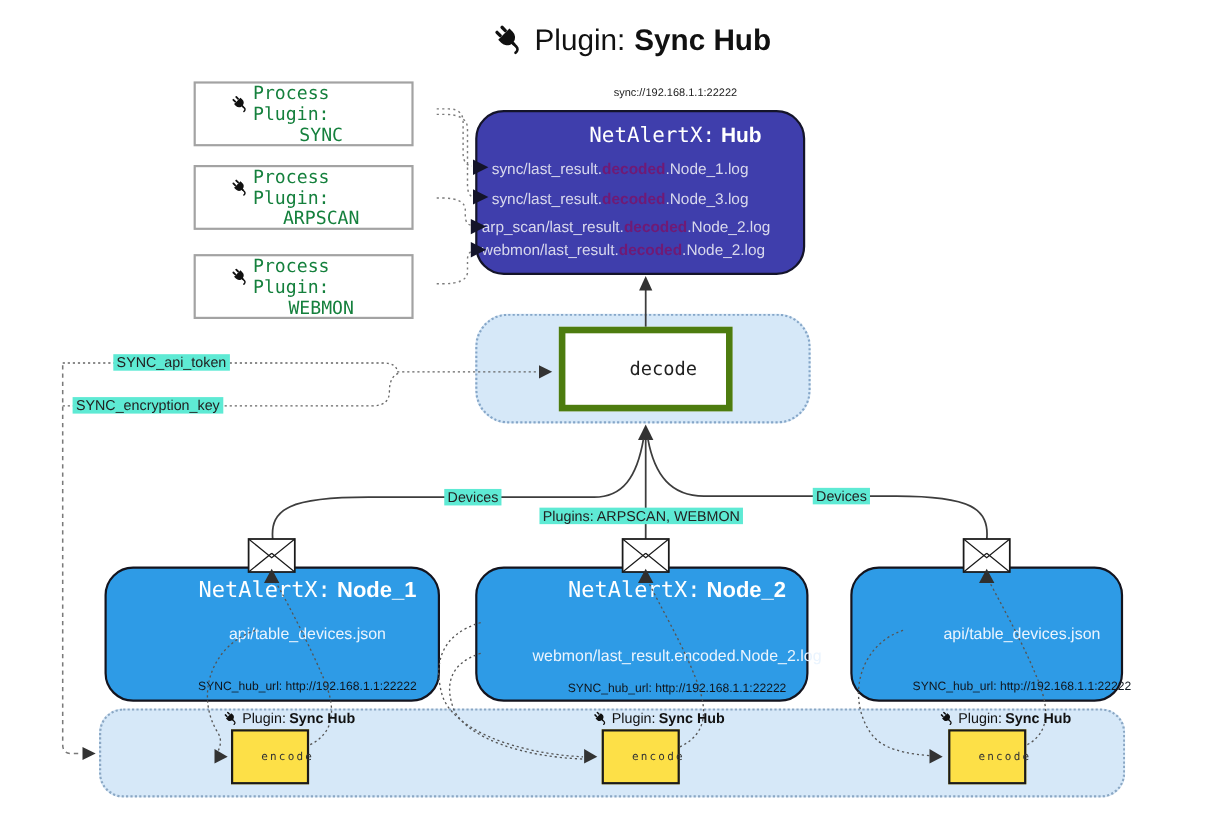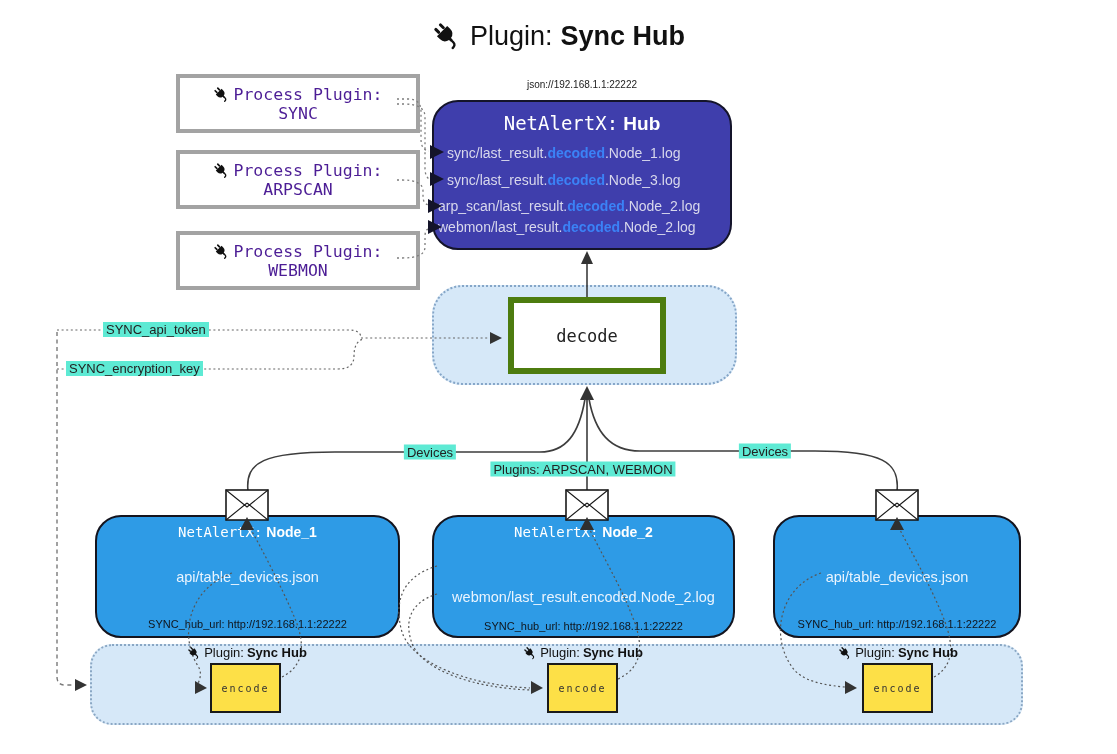--- a/index.html
+++ b/index.html
@@ -1,50 +1,50 @@
 <!DOCTYPE html>
 <html><head>
 <meta charset="utf-8">
 <style>
   html,body{margin:0;padding:0;background:#fff;}
   .canvas{
     position:relative;width:1117px;height:754px;background:#ffffff;
     font-family:"Liberation Sans",sans-serif;color:#1a1a1a;overflow:hidden;
   }
-  .abs{position:absolute;}
+  .abs{position:absolute;padding-left:32px;}
   .mono{font-family:"DejaVu Sans Mono",monospace;}
 
   
   .page-title{
     top:14px;left:0;right:0;height:44px;
     display:flex;align-items:center;justify-content:center;gap:8px;
     font-size:27px;color:#111;
   }
   .page-title b{font-weight:bold;}
 
   
   .proc-box{
-    left:176px;width:244px;height:59px;background:#fff;
-    border:4px solid #a3a3a3;box-sizing:border-box;
+    left:176px;width:200px;height:59px;background:#fff;
+    border:2px solid #a3a3a3;box-sizing:border-box;
     display:flex;flex-direction:column;align-items:center;justify-content:center;
-    font-size:16.5px;color:#4c1d95;
+    font-size:16.5px;color:#15803d;
   }
   .proc-line1{display:flex;align-items:center;gap:3px;}
 
   
   .hub-url{top:79px;left:432px;width:300px;text-align:center;font-size:10px;color:#222;}
   .hub-box{
     left:432px;top:100px;width:300px;height:150px;
     background:#3f3eac;border:2px solid #14142a;border-radius:26px;box-sizing:border-box;
   }
   .hub-title{top:112px;left:432px;width:300px;text-align:center;font-size:19px;color:#fff;}
   .hub-title .brand{font-family:"DejaVu Sans Mono",monospace;}
   .hub-title b,.node-title b{font-weight:bold;font-family:"Liberation Sans",sans-serif;}
   .hub-log{left:432px;width:300px;font-size:14px;color:#d8d8ec;white-space:nowrap;}
-  .hub-log b{color:#3b82f6;}
+  .hub-log b{color:#701a75;}
   .hl0{top:145px;padding-left:15px;}
   .hl1{top:172px;padding-left:15px;}
   .hl2{top:198px;padding-left:6px;}
   .hl3{top:219px;padding-left:6px;}
 
   
   .decode-panel{
     left:432px;top:285px;width:305px;height:100px;box-sizing:border-box;
     background:#d6e8f8;border:2px dotted #85a6c8;border-radius:30px;
   }
@@ -60,21 +60,21 @@
   .center-label{transform:translate(-50%,-50%);}
 
   
   .node-box{
     top:515px;height:123px;background:#2e9be6;border:2px solid #14141e;
     border-radius:26px;box-sizing:border-box;
   }
   .node1{left:95px;width:305px;}
   .node2{left:432px;width:303px;}
   .node3{left:773px;width:248px;}
-  .node-title{top:524px;text-align:center;font-size:14px;color:#fff;white-space:nowrap;}
+  .node-title{top:524px;text-align:center;font-size:20px;color:#fff;white-space:nowrap;}
   .node-title .brand{font-family:"DejaVu Sans Mono",monospace;}
   .node-file{text-align:center;font-size:14.5px;color:#eaf4fe;white-space:nowrap;}
   .node-foot{text-align:center;font-size:11px;color:#10151c;white-space:nowrap;}
   .w1{left:95px;width:305px;} .w2{left:432px;width:303px;} .w3{left:773px;width:248px;}
 
   
   .encode-panel{
     left:90px;top:644px;width:933px;height:81px;box-sizing:border-box;
     background:#d6e8f8;border:2px dotted #8aa7c4;border-radius:22px;
   }
@@ -143,21 +143,21 @@
   <div class="abs proc-box mono" style="top:231px">
     <div class="proc-line1">
       <svg class="plug" width="17" height="17">
           <use href="#plug"></use>
         </svg>
       <span>Process Plugin:</span>
     </div>
     <span>WEBMON</span>
   </div>
 
-  <div class="abs hub-url">json://192.168.1.1:22222</div>
+  <div class="abs hub-url">sync://192.168.1.1:22222</div>
   <div class="abs hub-box"></div>
   <div class="abs hub-title">
     <span class="brand">NetAlertX:</span>
     <b>Hub</b>
   </div>
   <div class="abs hub-log hl0">
     <span>sync/last_result.</span><b>decoded</b><span>.Node_1.log</span>
   </div>
   <div class="abs hub-log hl1">
     <span>sync/last_result.</span><b>decoded</b><span>.Node_3.log</span>

